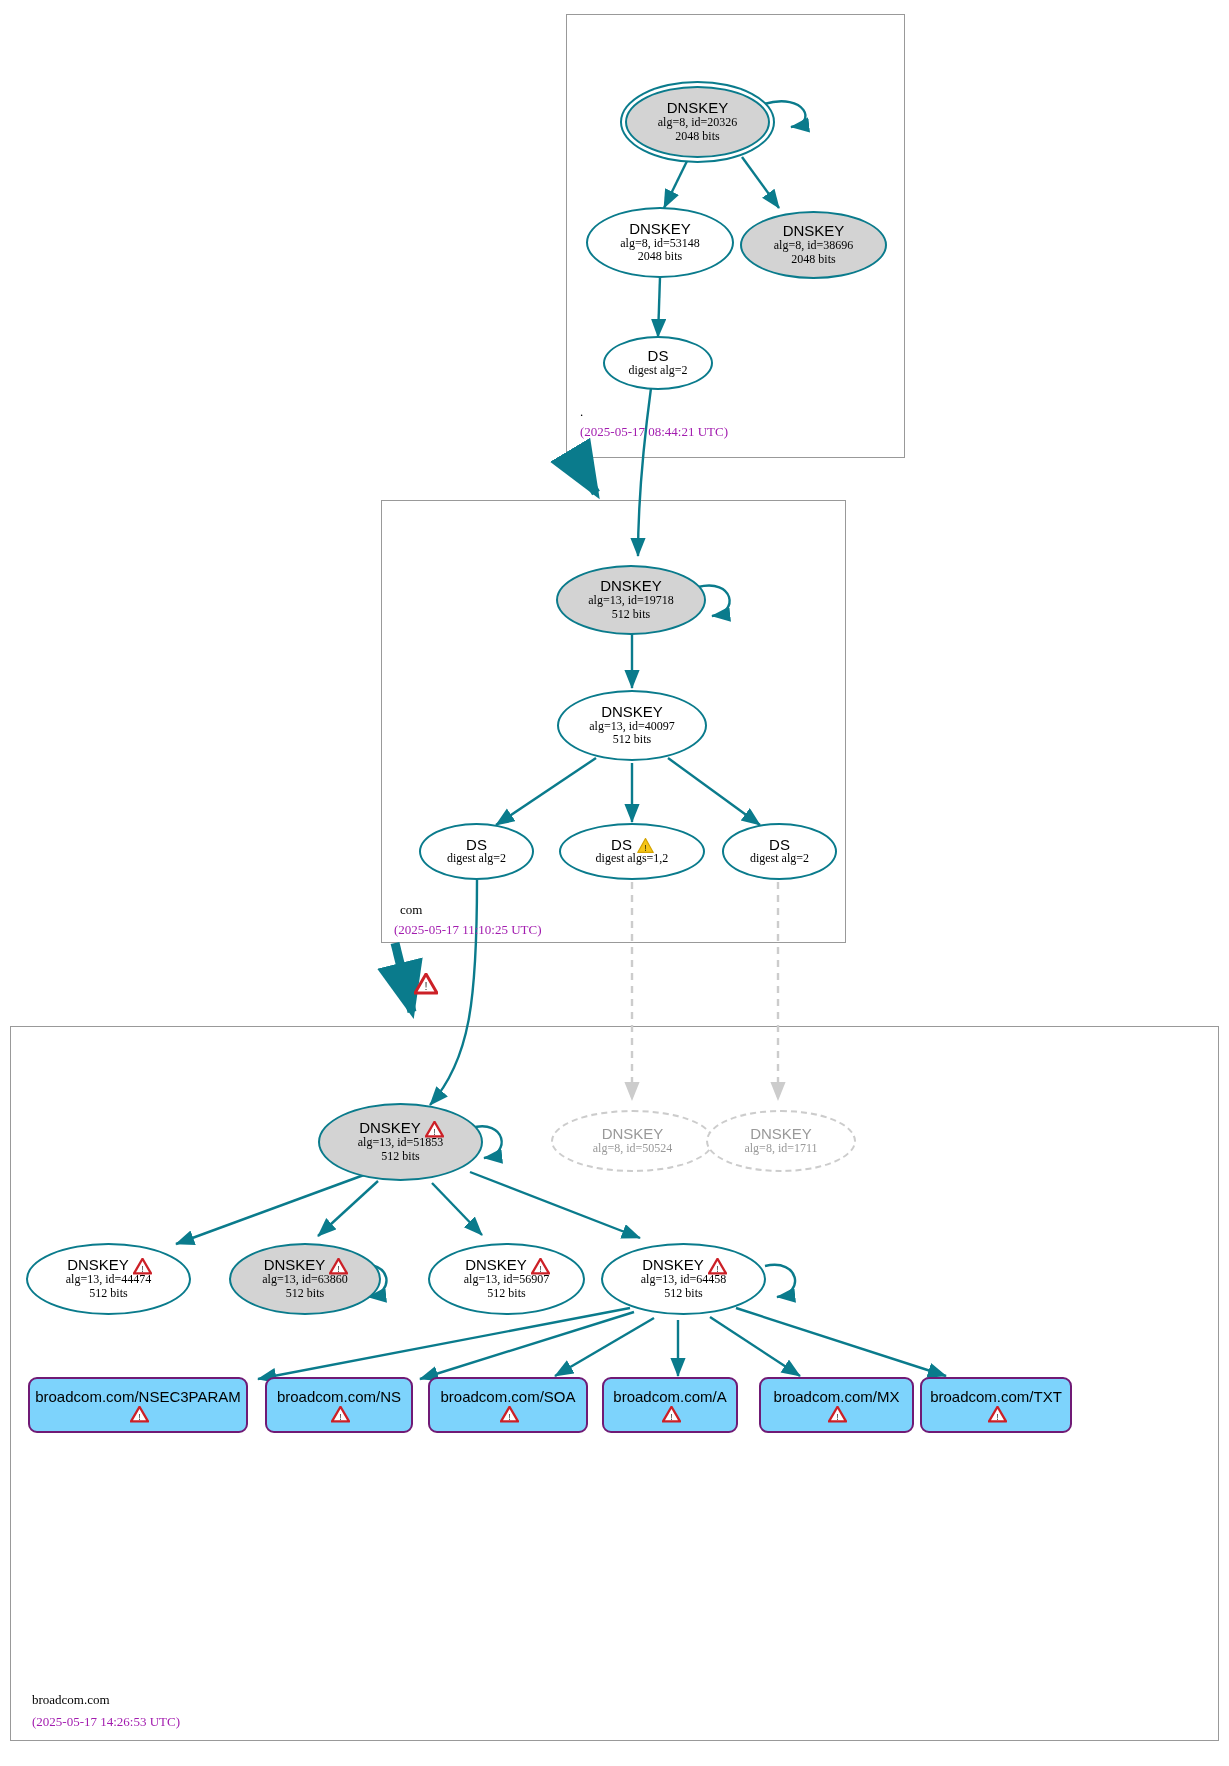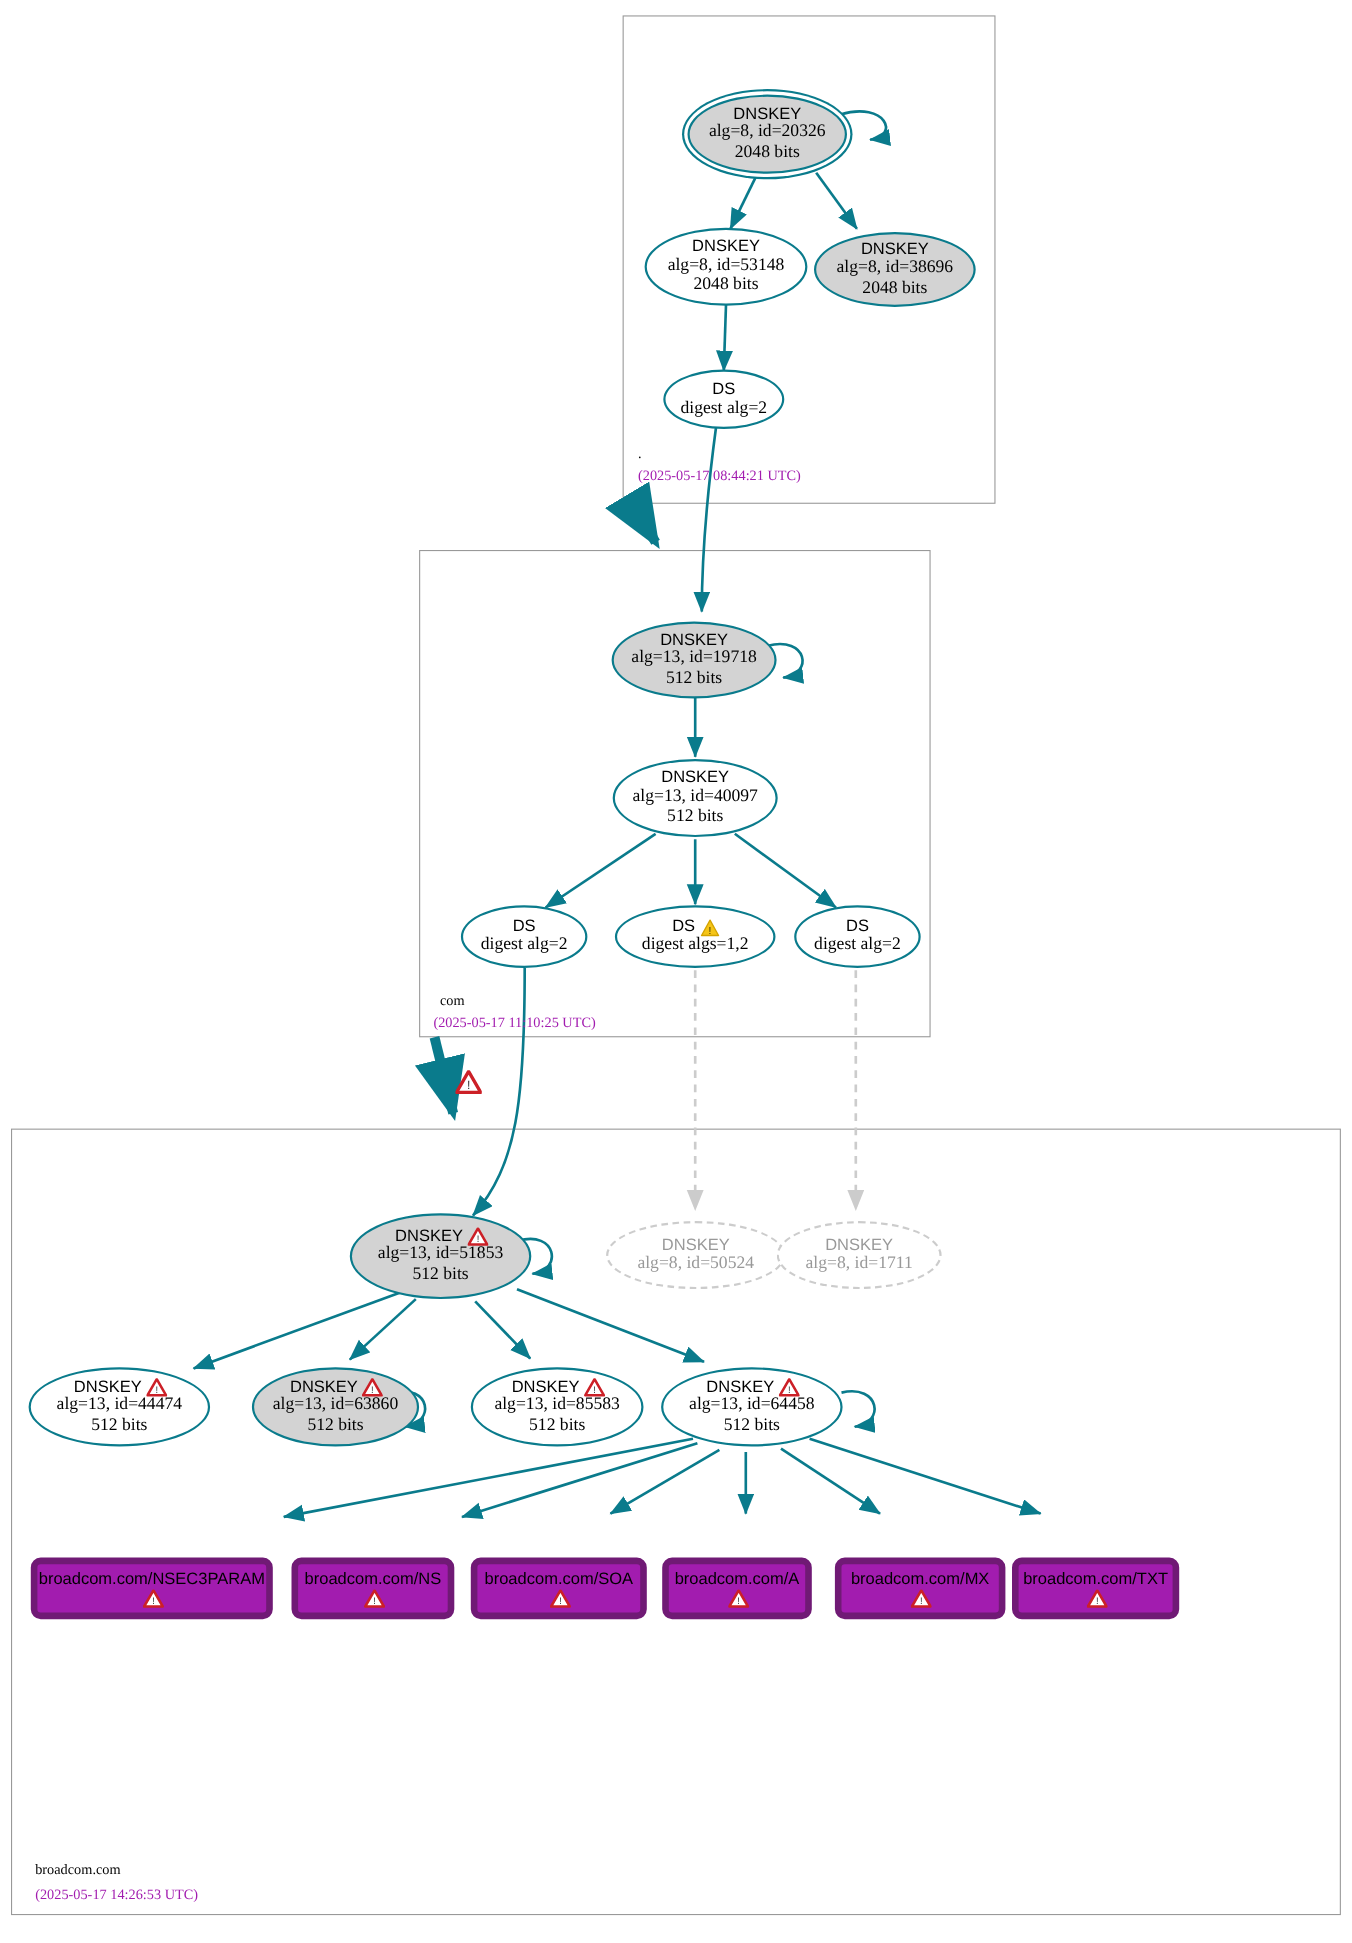--- a/index.html
+++ b/index.html
@@ -6,23 +6,23 @@
   body{width:1229px;height:1766px;position:relative;font-family:"Liberation Sans",sans-serif;}
   #canvas{position:absolute;left:0;top:0;width:1229px;height:1766px;}
   .zone-box{position:absolute;border:1px solid #999999;background:transparent;box-sizing:border-box;}
   .zone-label{position:absolute;font-family:"Liberation Serif",serif;font-size:13px;color:#000;white-space:nowrap;}
   .zone-time{position:absolute;font-family:"Liberation Serif",serif;font-size:13px;color:#a21caf;white-space:nowrap;}
   .node{position:absolute;box-sizing:border-box;display:flex;flex-direction:column;align-items:center;justify-content:center;text-align:center;}
   .ellipse{border:2px solid #0a7b8c;border-radius:50%;background:#ffffff;}
   .ellipse.filled{background:#d3d3d3;}
   .ellipse.dashed{border:2px dashed #cccccc;background:#ffffff;}
   .ellipse.doubled{box-shadow:0 0 0 3px #ffffff, 0 0 0 5px #0a7b8c;}
-  .rrset{border:6px solid #701a75;border-radius:9px;background:#a21caf;margin-top:39px;}
+  .rrset{border:2px solid #701a75;border-radius:9px;background:#7dd3fc;}
   .t1{font-family:"Liberation Sans",sans-serif;font-size:15px;color:#000;line-height:1.05;display:flex;align-items:center;justify-content:center;gap:4px;}
-  .t2{font-family:"Liberation Serif",serif;font-size:16px;color:#000;line-height:1.15;}
+  .t2{font-family:"Liberation Serif",serif;font-size:12px;color:#000;line-height:1.15;}
   .t1.grey,.t2.grey{color:#999999;}
   .warn-ico{display:inline-block;width:17px;height:15px;position:relative;vertical-align:middle;}
   .err-ico{display:inline-block;width:17px;height:15px;position:relative;vertical-align:middle;}
   .ico-free{position:absolute;}
   svg.edges{position:absolute;left:0;top:0;width:1229px;height:1766px;overflow:visible;pointer-events:none;}
 </style>
 </head>
 <body>
 
 <div id="canvas">
@@ -221,21 +221,21 @@
   <div class="node ellipse" style="left:428px;top:1243px;width:157px;height:72px;">
     <div class="t1">
       <span>DNSKEY</span>
       <span class="err-ico">
         <svg viewBox="0 0 24 22" width="19" height="17">
             <path d="M12,1 L23,20 L1,20 Z" fill="#ffffff" stroke="#cc2027" stroke-width="3" stroke-linejoin="round"></path>
             <text x="12" y="17.5" font-size="11" text-anchor="middle" fill="#333" font-family="Liberation Sans, sans-serif">!</text>
           </svg>
       </span>
     </div>
-    <div class="t2">alg=13, id=85583</div>
+    <div class="t2">alg=13, id=56907</div>
     <div class="t2">512 bits</div>
   </div>
 
   <div class="node ellipse" style="left:601px;top:1243px;width:165px;height:72px;">
     <div class="t1">
       <span>DNSKEY</span>
       <span class="err-ico">
         <svg viewBox="0 0 24 22" width="19" height="17">
             <path d="M12,1 L23,20 L1,20 Z" fill="#ffffff" stroke="#cc2027" stroke-width="3" stroke-linejoin="round"></path>
             <text x="12" y="17.5" font-size="11" text-anchor="middle" fill="#333" font-family="Liberation Sans, sans-serif">!</text>

